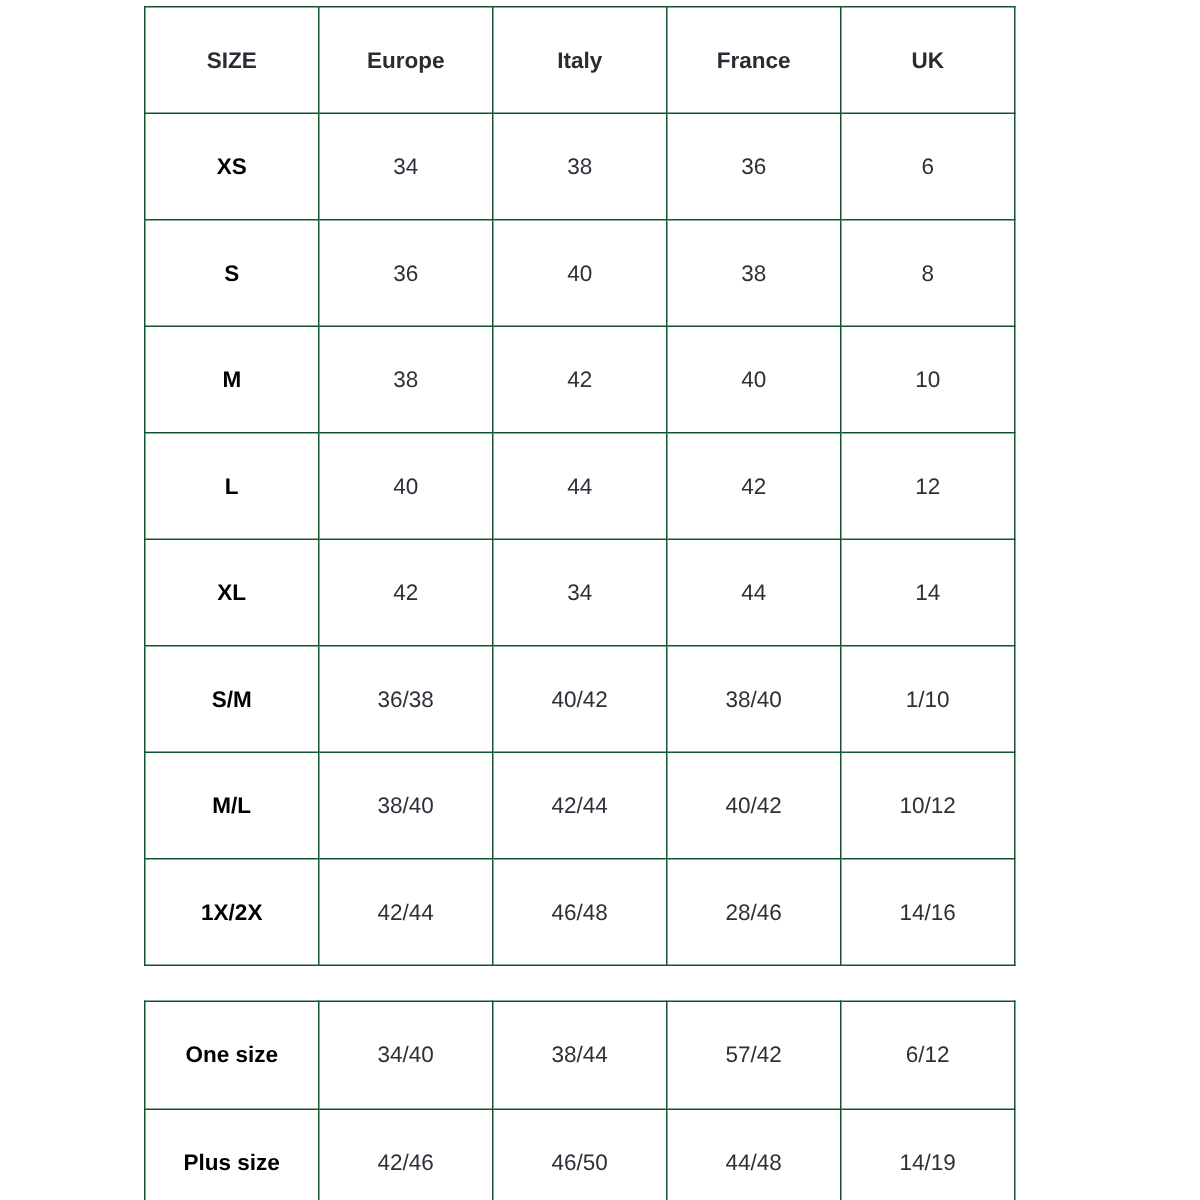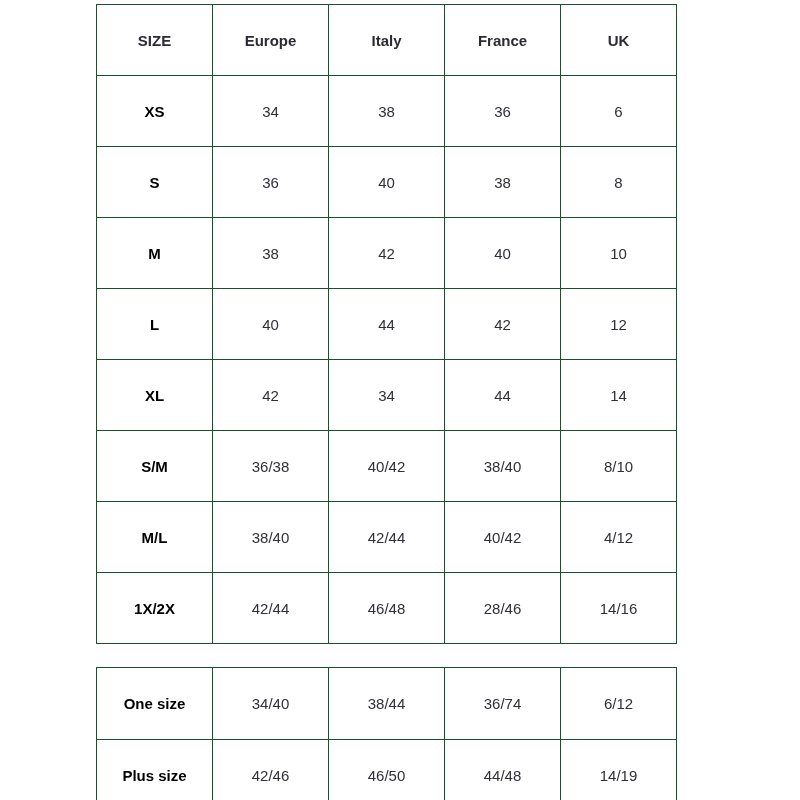--- a/index.html
+++ b/index.html
@@ -119,28 +119,28 @@
           <td>42</td>
           <td>34</td>
           <td>44</td>
           <td>14</td>
         </tr>
         <tr>
           <td class="row-label">S/M</td>
           <td>36/38</td>
           <td>40/42</td>
           <td>38/40</td>
-          <td>8/10</td>
+          <td>1/10</td>
         </tr>
         <tr>
           <td class="row-label">M/L</td>
           <td>38/40</td>
           <td>42/44</td>
           <td>40/42</td>
-          <td>4/12</td>
+          <td>10/12</td>
         </tr>
         <tr>
           <td class="row-label">1X/2X</td>
           <td>42/44</td>
           <td>46/48</td>
           <td>28/46</td>
           <td>14/16</td>
         </tr>
       </tbody>
     </table>
@@ -153,21 +153,21 @@
           <col class="c-val">
           <col class="c-val">
           <col class="c-val">
           <col class="c-val">
       </colgroup>
       <tbody>
         <tr>
           <td class="row-label">One size</td>
           <td>34/40</td>
           <td>38/44</td>
-          <td>36/74</td>
+          <td>57/42</td>
           <td>6/12</td>
         </tr>
         <tr>
           <td class="row-label">Plus size</td>
           <td>42/46</td>
           <td>46/50</td>
           <td>44/48</td>
           <td>14/19</td>
         </tr>
       </tbody>

